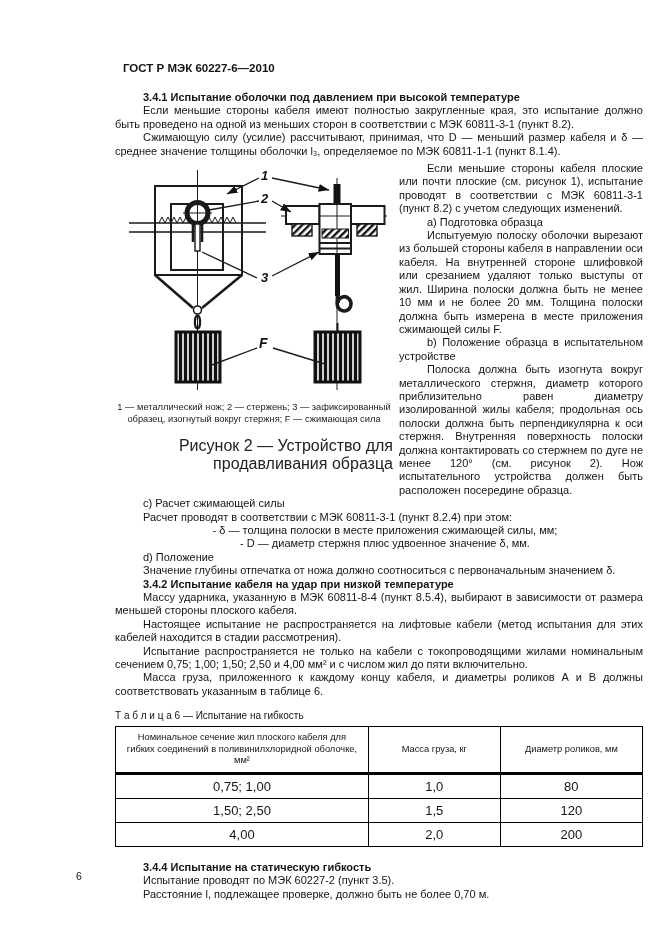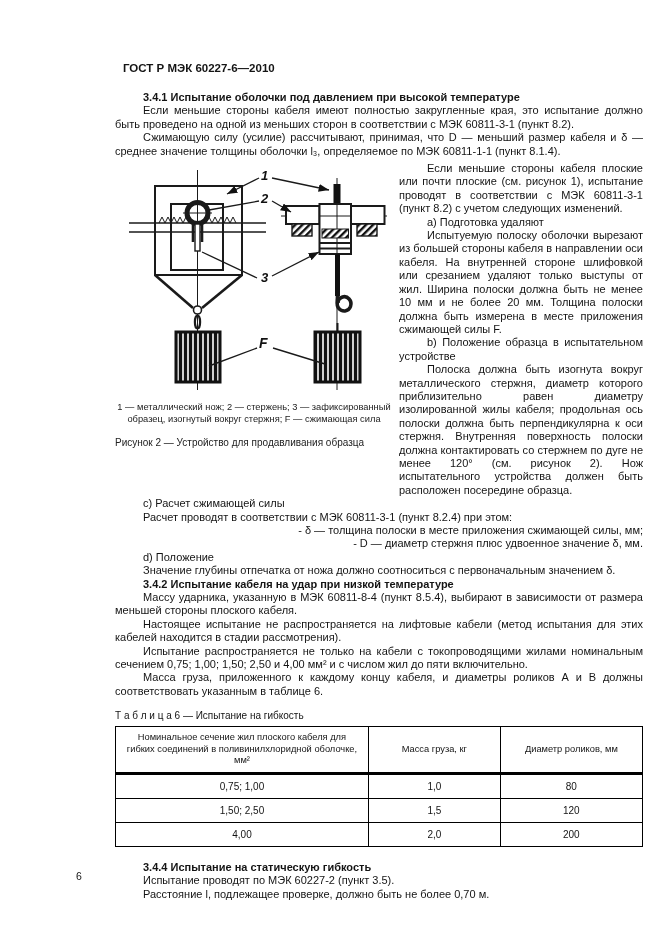--- a/index.html
+++ b/index.html
@@ -3,33 +3,33 @@
 <meta charset="utf-8">
 <style>
   html,body{margin:0;padding:0;background:#e8e8e8;}
   .page{position:relative;width:661px;height:936px;background:#ffffff;
         font-family:"Liberation Sans", sans-serif;color:#141414;overflow:hidden;margin:0 auto;}
   .content{position:absolute;left:82px;top:62px;width:528px;margin-left:33px;}
   .doc-header{font-weight:bold;font-size:11.5px;margin-bottom:17px;padding-left:8px;}
   p{margin:0;}
   .p{font-size:11px;line-height:13.4px;text-align:justify;}
   .ind{text-indent:28px;}
-  .li{text-indent:12px;text-align:right;}
+  .li{text-indent:12px;text-align:center;}
   .h{font-weight:bold;font-size:11px;line-height:13.4px;text-indent:28px;text-align:left;}
   .columns{display:flex;margin-top:4px;}
   .fig-col{width:278px;flex:0 0 278px;}
   .text-col{flex:1;margin-left:6px;}
   .fig-svg{display:block;margin-left:-6px;}
   .legend{font-size:9.3px;line-height:11.5px;text-align:center;color:#222;margin-top:0;}
-  .caption{font-size:10px;text-align:left;margin-top:12px;color:#222;}
+  .caption{font-size:16px;text-align:right;margin-top:12px;color:#222;}
   .tbl-label{font-size:10px;margin-top:12px;margin-bottom:5px;text-align:left;}
   table.t6{border-collapse:collapse;width:100%;table-layout:fixed;}
   table.t6 th,table.t6 td{border:1.5px solid #000;text-align:center;vertical-align:middle;}
   table.t6 th{font-weight:normal;font-size:9.3px;line-height:11.5px;padding:5px 8px;border-bottom:3px solid #000;}
-  table.t6 td{font-size:10px;padding:3px 4px;height:17px;}
+  table.t6 td{font-size:13px;padding:3px 4px;height:17px;}
   .col1{width:48%;}.col2{width:25%;}.col3{width:27%;}
   .after-table{margin-top:14px;}
   .page-num{position:absolute;left:76px;top:870px;font-size:10.5px;}
   svg .thin{stroke:#1a1a1a;stroke-width:1;fill:none;}
   svg .ln{stroke:#1a1a1a;fill:none;}
   svg text{font-family:"Liberation Sans", sans-serif;font-style:italic;font-weight:bold;fill:#111;}
 </style>
 </head>
 <body>
 
@@ -116,21 +116,21 @@
 
         <div class="legend">
           <div>1 — металлический нож; 2 — стержень; 3 — зафиксированный</div>
           <div>образец, изогнутый вокруг стержня; F — сжимающая сила</div>
         </div>
         <div class="caption">Рисунок 2 — Устройство для продавливания образца</div>
       </div>
 
       <div class="text-col">
         <p class="p ind">Если меньшие стороны кабеля плоские или почти плоские (см. рисунок 1), испытание проводят в соответствии с МЭК 60811-3-1 (пункт 8.2) с учетом следующих изменений.</p>
-        <p class="p ind">a) Подготовка удаляют</p>
+        <p class="p ind">a) Подготовка образца</p>
         <p class="p ind">Испытуемую полоску оболочки вырезают из большей стороны кабеля в направлении оси кабеля. На внутренней стороне шлифовкой или срезанием удаляют только выступы от жил. Ширина полоски должна быть не менее 10 мм и не более 20 мм. Толщина полоски должна быть измерена в месте приложения сжимающей силы F.</p>
         <p class="p ind">b) Положение образца в испытательном устройстве</p>
         <p class="p ind">Полоска должна быть изогнута вокруг металлического стержня, диаметр которого приблизительно равен диаметру изолированной жилы кабеля; продольная ось полоски должна быть перпендикулярна к оси стержня. Внутренняя поверхность полоски должна контактировать со стержнем по дуге не менее 120° (см. рисунок 2). Нож испытательного устройства должен быть расположен посередине образца.</p>
       </div>
     </div>
 
     <p class="p ind">c) Расчет сжимающей силы</p>
     <p class="p ind">Расчет проводят в соответствии с МЭК 60811-3-1 (пункт 8.2.4) при этом:</p>
     <p class="p li">- δ — толщина полоски в месте приложения сжимающей силы, мм;</p>
     <p class="p li">- D — диаметр стержня плюс удвоенное значение δ, мм.</p>

